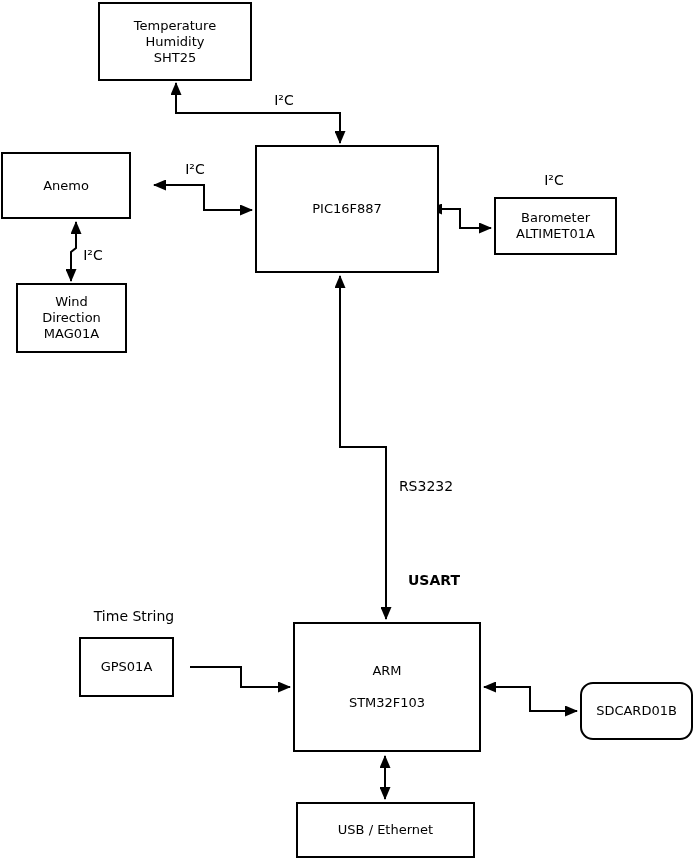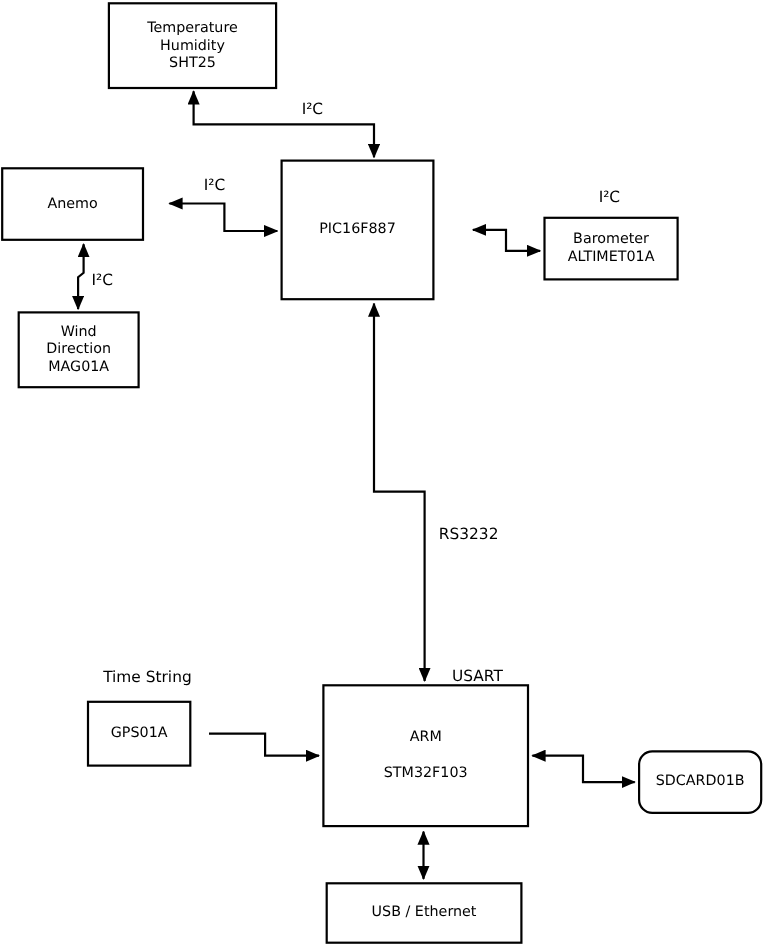--- a/index.html
+++ b/index.html
@@ -73,21 +73,21 @@
       <div>SHT25</div>
     </div>
     <div class="node" style="left: 1px; top: 152px; width: 130px; height: 67px; border-color: rgb(0, 0, 0); color: rgb(0, 0, 0);">
       <div>Anemo</div>
     </div>
     <div class="node" style="left: 16px; top: 283px; width: 111px; height: 70px; border-color: rgb(0, 0, 0); color: rgb(0, 0, 0);">
       <div>Wind</div>
       <div>Direction</div>
       <div>MAG01A</div>
     </div>
-    <div class="node" style="left: 255px; top: 145px; width: 140px; height: 128px; border-color: rgb(0, 0, 0); color: rgb(0, 0, 0);">
+    <div class="node" style="left: 255px; top: 145px; width: 184px; height: 128px; border-color: rgb(0, 0, 0); color: rgb(0, 0, 0);">
       <div>PIC16F887</div>
     </div>
     <div class="node" style="left: 494px; top: 197px; width: 123px; height: 58px; border-color: rgb(0, 0, 0); color: rgb(0, 0, 0);">
       <div>Barometer</div>
       <div>ALTIMET01A</div>
     </div>
     <div class="node" style="left: 79px; top: 637px; width: 95px; height: 60px; border-color: rgb(0, 0, 0); color: rgb(0, 0, 0);">
       <div>GPS01A</div>
     </div>
     <div class="node" style="left: 293px; top: 622px; width: 188px; height: 130px; border-color: rgb(0, 0, 0); color: rgb(0, 0, 0);">
@@ -99,15 +99,15 @@
       <div>SDCARD01B</div>
     </div>
     <div class="node" style="left: 296px; top: 802px; width: 179px; height: 56px; border-color: rgb(0, 0, 0); color: rgb(0, 0, 0);">
       <div>USB / Ethernet</div>
     </div>
     <div class="edge-label" style="left: 284px; top: 100px; color: rgb(0, 0, 0);">I²C</div>
     <div class="edge-label" style="left: 195px; top: 169px; color: rgb(0, 0, 0);">I²C</div>
     <div class="edge-label" style="left: 93px; top: 255px; color: rgb(0, 0, 0);">I²C</div>
     <div class="edge-label" style="left: 554px; top: 180px; color: rgb(0, 0, 0);">I²C</div>
     <div class="edge-label" style="left: 426px; top: 486px; color: rgb(0, 0, 0);">RS3232</div>
-    <div class="edge-label" style="left: 434px; top: 615px; color: rgb(0, 0, 0);">USART</div>
+    <div class="edge-label" style="left: 434px; top: 580px; color: rgb(0, 0, 0); font-weight: bold;">USART</div>
     <div class="edge-label" style="left: 134px; top: 616px; color: rgb(0, 0, 0);">Time String</div>
   </div>
 
 </body></html>

